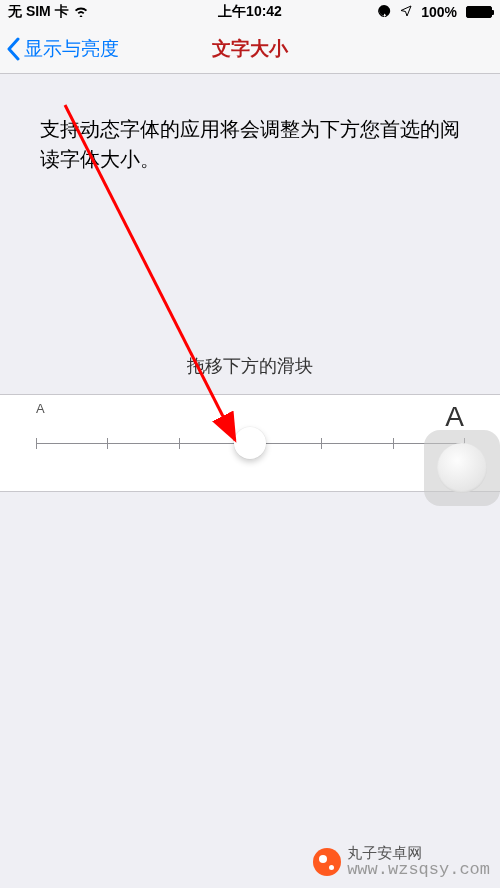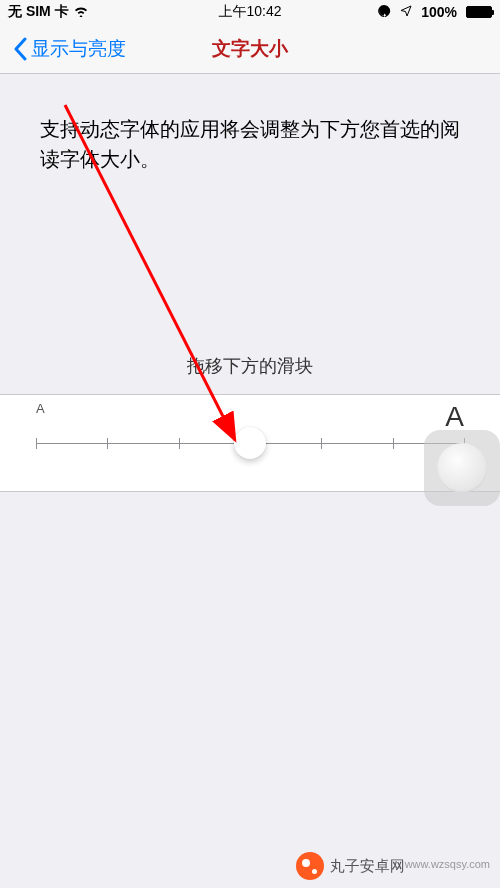--- a/index.html
+++ b/index.html
@@ -28,21 +28,21 @@
     }
     .status-left {
       display: flex;
       align-items: center;
       gap: 4px;
     }
     .status-center {
       position: absolute;
       left: 50%;
       transform: translateX(-50%);
-      font-weight: 400;
+      font-weight: 700;
     }
     .status-right {
       display: flex;
       align-items: center;
       gap: 9px;
     }
     .wifi-icon {
       display: inline-block;
     }
     .battery-icon {
@@ -69,21 +69,21 @@
       border-bottom: 1px solid #c8c7cc;
       display: flex;
       align-items: center;
       position: relative;
     }
     .back-button {
       display: flex;
       align-items: center;
       color: #007aff;
       font-size: 19px;
-      padding-left: 13px;
+      padding-left: 6px;
       cursor: pointer;
     }
     .back-chevron {
       width: 14px;
       height: 24px;
       margin-right: 4px;
     }
     .nav-title {
       position: absolute;
       left: 50%;
@@ -215,31 +215,32 @@
       position: absolute;
       width: 5px;
       height: 5px;
       background: #fff;
       border-radius: 50%;
       bottom: 6px;
       right: 7px;
     }
     .watermark-text {
       display: flex;
-      flex-direction: row;
+      flex-direction: column;
       line-height: 1.1;
     }
     .watermark-name {
       font-size: 15px;
       color: #555;
       font-weight: 500;
     }
     .watermark-url {
-      font-size: 11px;
+      font-size: 17px;
       color: #999;
+      font-family: Liberation Mono, monospace;
     }
   </style>
 </head>
 <body>
 
 <div class="status-bar">
   <div class="status-left">
     <span>无 SIM 卡</span>
     <span class="wifi-icon">
       <svg width="16" height="12" viewBox="0 0 16 12">

